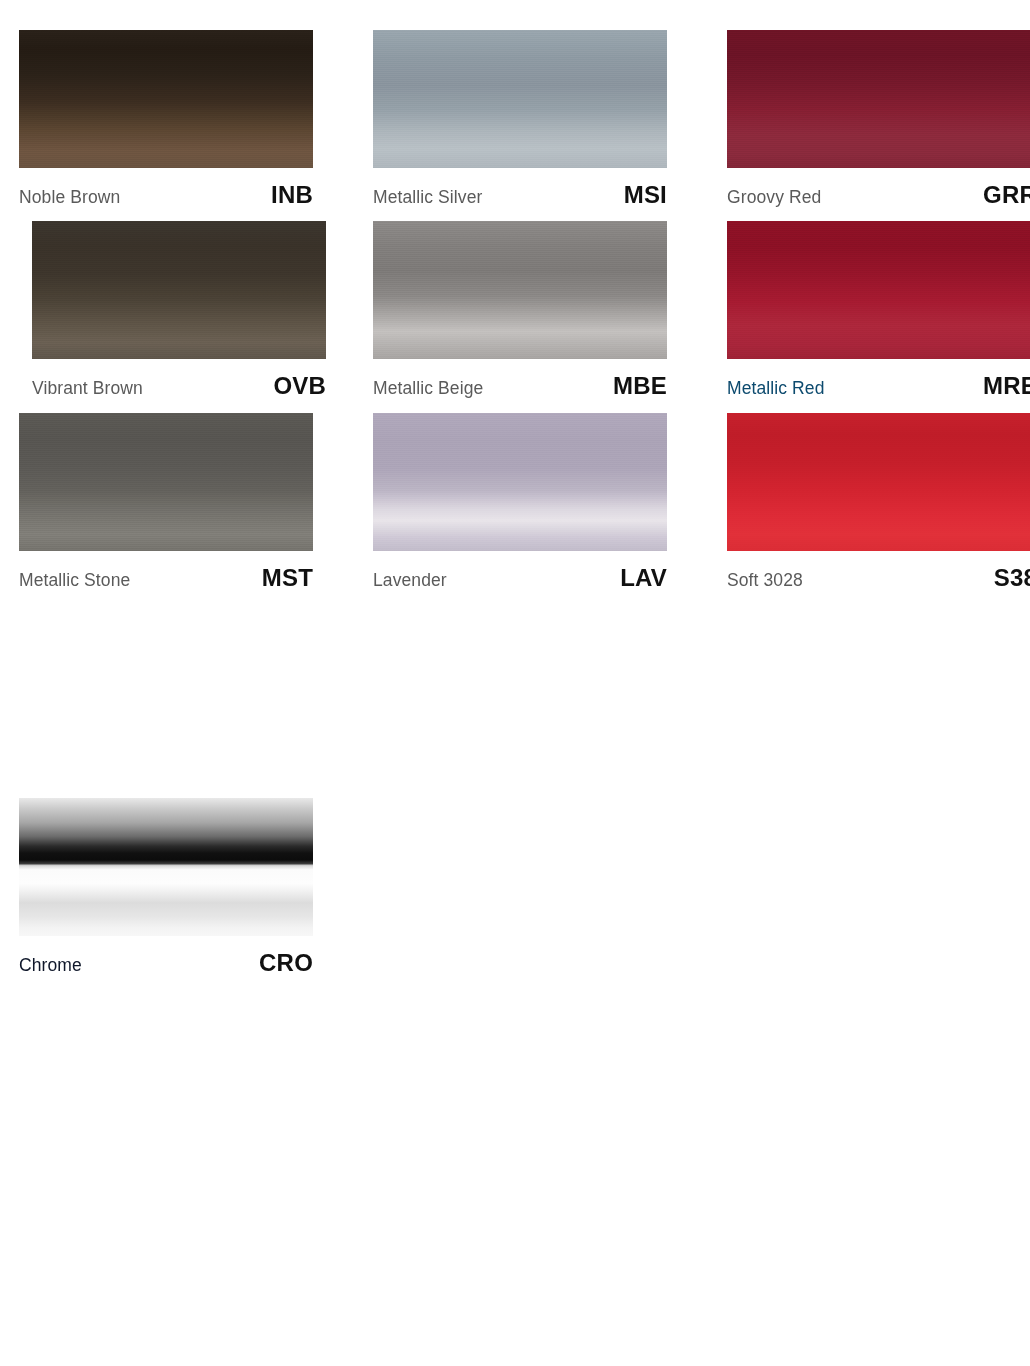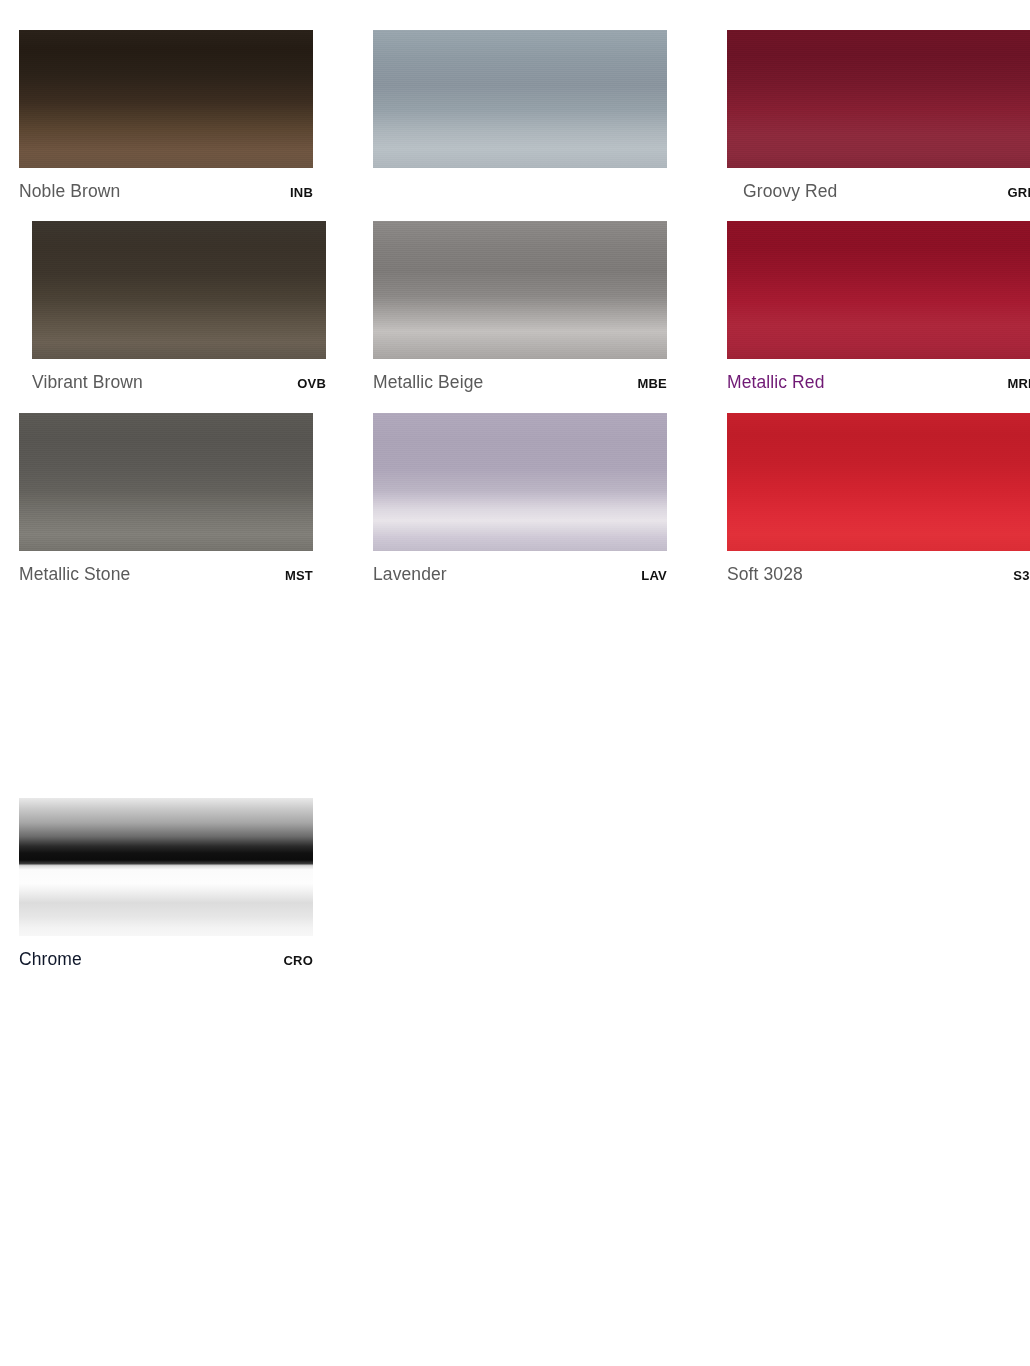--- a/index.html
+++ b/index.html
@@ -69,21 +69,21 @@
     justify-content: space-between;
     padding-top: 13px;
   }
   .swatch-name {
     font-size: 17.5px;
     color: #5a5a5a;
     letter-spacing: 0.1px;
     white-space: nowrap;
   }
   .swatch-code {
-    font-size: 13px;
+    font-size: 24px;
     font-weight: bold;
     color: #111111;
     letter-spacing: 0.2px;
     white-space: nowrap;
   }
 </style>
 </head>
 <body style="background: rgb(255, 255, 255);">
 
 <div class="sheet">
@@ -91,26 +91,30 @@
   <div class="swatch-card" style="left:19px; top:30px;">
     <div class="swatch-chip" style="background-image: linear-gradient(rgb(42, 33, 25) 0%, rgb(36, 27, 19) 14%, rgb(43, 33, 24) 32%, rgb(59, 45, 32) 52%, rgb(91, 69, 49) 72%, rgb(110, 85, 64) 88%, rgb(106, 84, 64) 100%);"></div>
     <div class="swatch-label-row">
       <span class="swatch-name" style="color: rgb(90, 90, 90);">Noble Brown</span>
       <span class="swatch-code" style="color: rgb(17, 17, 17);">INB</span>
     </div>
   </div>
 
   <div class="swatch-card" style="left:373px; top:30px;">
     <div class="swatch-chip" style="background-image: linear-gradient(rgb(154, 166, 174) 0%, rgb(142, 154, 163) 20%, rgb(138, 149, 158) 40%, rgb(150, 161, 169) 58%, rgb(173, 182, 188) 74%, rgb(185, 193, 198) 86%, rgb(174, 183, 189) 100%);"></div>
+    <div class="swatch-label-row">
+      <span class="swatch-name" style="color: rgb(90, 90, 90);">Metallic Silver</span>
+      <span class="swatch-code" style="color: rgb(17, 17, 17);">MSI</span>
+    </div>
   </div>
 
   <div class="swatch-card wide" style="left:727px; top:30px;">
     <div class="swatch-chip" style="background-image: linear-gradient(rgb(110, 20, 38) 0%, rgb(107, 19, 38) 18%, rgb(117, 24, 43) 38%, rgb(134, 30, 50) 58%, rgb(141, 42, 60) 76%, rgb(138, 42, 60) 90%, rgb(131, 38, 55) 100%);"></div>
     <div class="swatch-label-row">
-      <span class="swatch-name" style="color: rgb(90, 90, 90); margin-left: 16px;">Groovy Red</span>
+      <span class="swatch-name" style="color: rgb(90, 90, 90);">Groovy Red</span>
       <span class="swatch-code" style="color: rgb(17, 17, 17);">GRR</span>
     </div>
   </div>
 
   <div class="swatch-card" style="left:19px; top:221px;margin-left:13px;">
     <div class="swatch-chip" style="background-image: linear-gradient(rgb(59, 53, 46) 0%, rgb(57, 50, 41) 18%, rgb(61, 53, 44) 38%, rgb(74, 65, 53) 56%, rgb(94, 84, 70) 74%, rgb(106, 96, 83) 88%, rgb(95, 86, 75) 100%);"></div>
     <div class="swatch-label-row">
       <span class="swatch-name" style="color: rgb(90, 90, 90);">Vibrant Brown</span>
       <span class="swatch-code" style="color: rgb(17, 17, 17);">OVB</span>
     </div>
@@ -120,21 +124,21 @@
     <div class="swatch-chip" style="background-image: linear-gradient(rgb(141, 138, 136) 0%, rgb(130, 127, 125) 18%, rgb(125, 122, 120) 36%, rgb(139, 136, 134) 54%, rgb(173, 170, 168) 70%, rgb(196, 193, 191) 80%, rgb(178, 175, 173) 92%, rgb(167, 164, 162) 100%);"></div>
     <div class="swatch-label-row">
       <span class="swatch-name" style="color: rgb(90, 90, 90);">Metallic Beige</span>
       <span class="swatch-code" style="color: rgb(17, 17, 17);">MBE</span>
     </div>
   </div>
 
   <div class="swatch-card wide" style="left:727px; top:221px;">
     <div class="swatch-chip" style="background-image: linear-gradient(rgb(142, 17, 38) 0%, rgb(140, 16, 37) 18%, rgb(151, 20, 42) 38%, rgb(166, 26, 49) 58%, rgb(173, 39, 59) 76%, rgb(168, 37, 58) 90%, rgb(158, 33, 53) 100%);"></div>
     <div class="swatch-label-row">
-      <span class="swatch-name" style="color: #701a75;">Metallic Red</span>
+      <span class="swatch-name" style="color: #0c4a6e;">Metallic Red</span>
       <span class="swatch-code" style="color: rgb(17, 17, 17);">MRE</span>
     </div>
   </div>
 
   <div class="swatch-card" style="left:19px; top:413px;">
     <div class="swatch-chip" style="background-image: linear-gradient(rgb(91, 89, 84) 0%, rgb(87, 85, 81) 18%, rgb(91, 89, 85) 38%, rgb(99, 97, 92) 56%, rgb(118, 116, 110) 74%, rgb(129, 127, 121) 88%, rgb(117, 115, 109) 100%);"></div>
     <div class="swatch-label-row">
       <span class="swatch-name" style="color: rgb(90, 90, 90);">Metallic Stone</span>
       <span class="swatch-code" style="color: rgb(17, 17, 17);">MST</span>
     </div>

